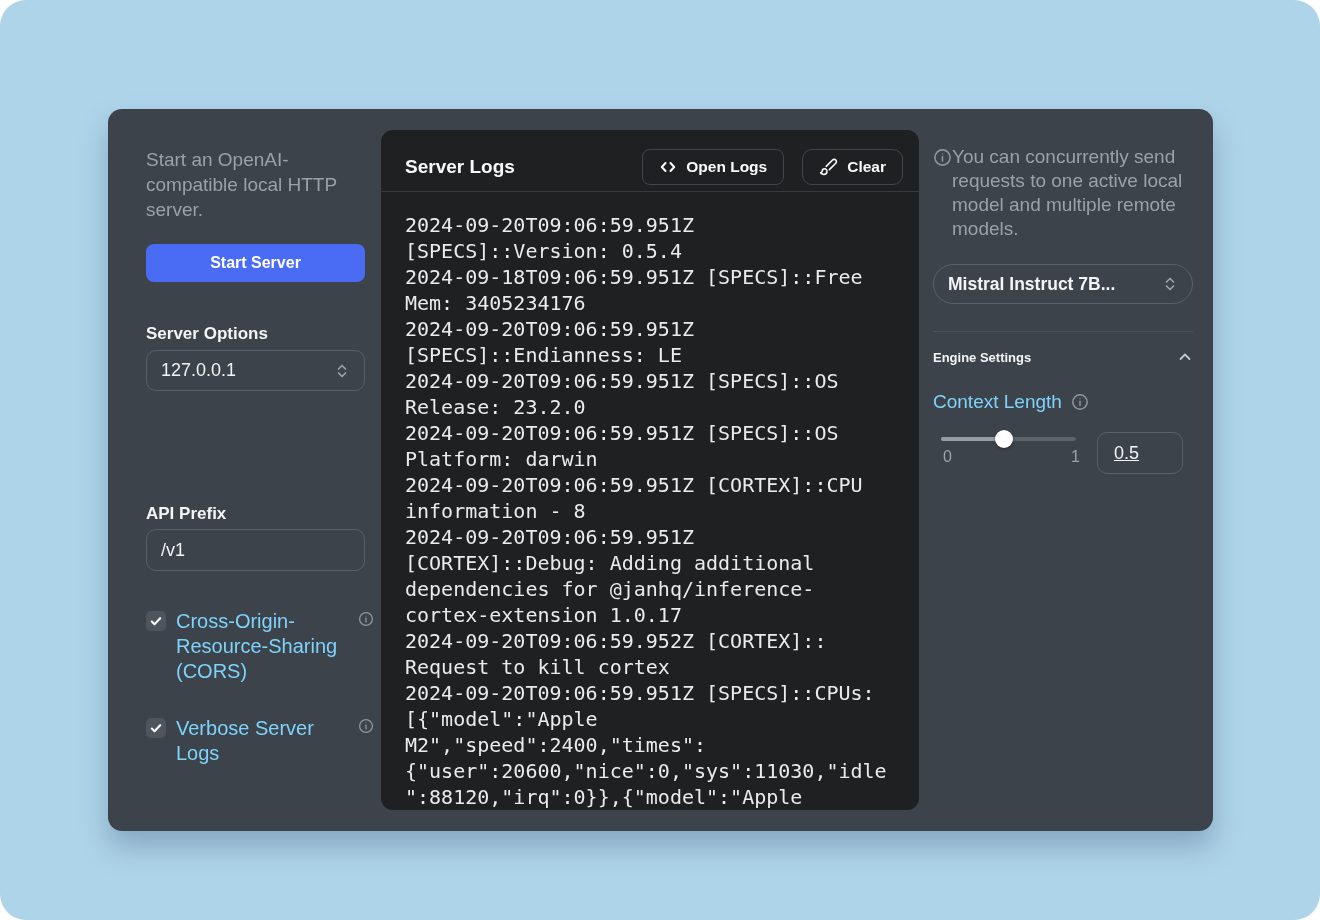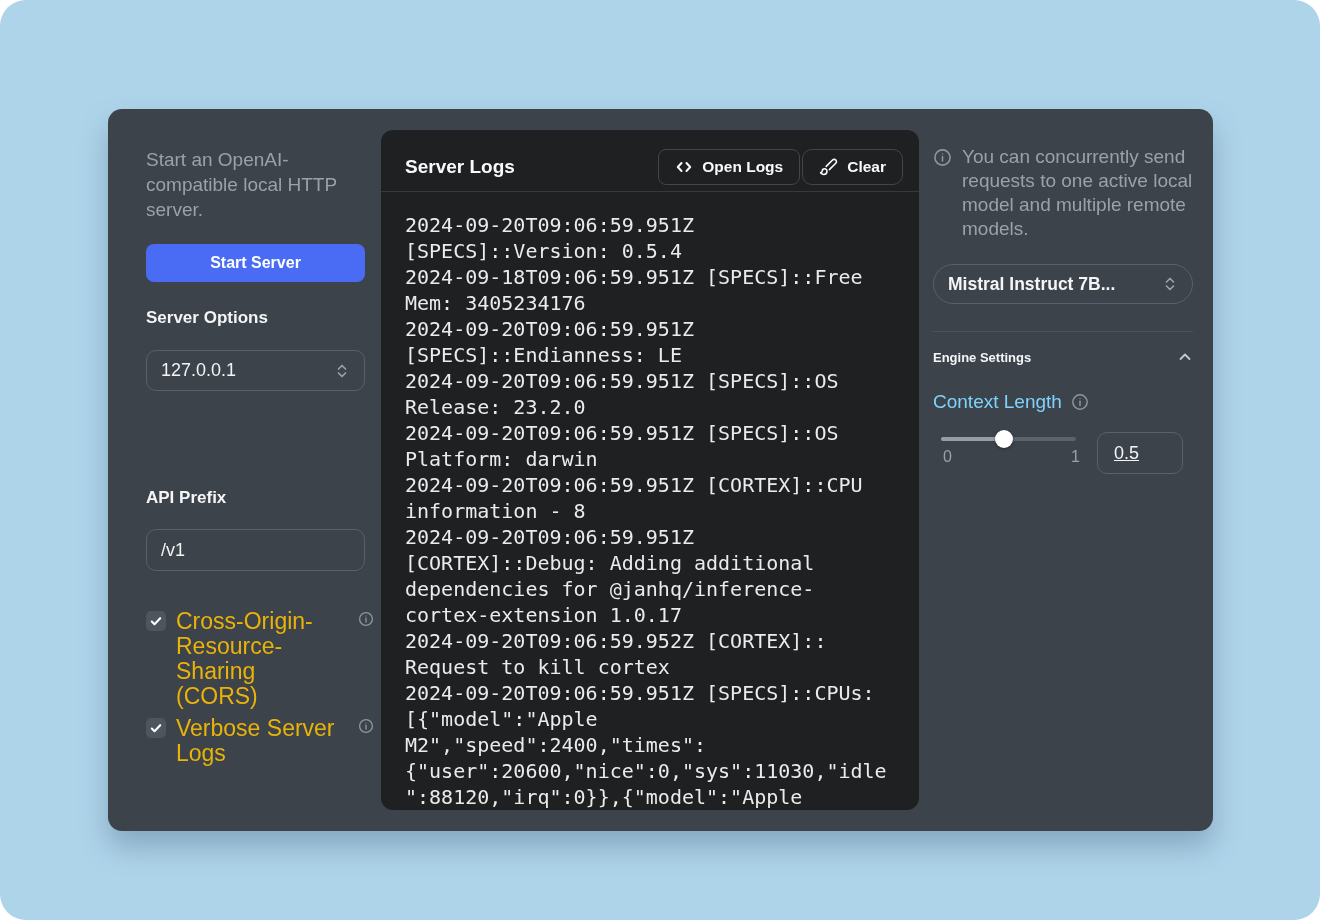--- a/index.html
+++ b/index.html
@@ -11,57 +11,57 @@
   .card { position:absolute; left:108px; top:109px; width:1105px; height:722px;
           background:#3d434a; border-radius:14px;
           box-shadow:0 16px 28px rgba(70,100,125,0.38); }
 
   
   .sb-desc { position:absolute; left:38px; top:38px; width:230px;
              font-size:19px; line-height:25px; color:#9aa1a9; }
   .start-btn { position:absolute; left:38px; top:135px; width:219px; height:38px;
                background:#4a6cf5; border:none; border-radius:8px; color:#ffffff;
                font-size:16px; font-weight:700; font-family:inherit; cursor:pointer; }
-  .sb-h { position:absolute; left:38px; font-size:17px; font-weight:700; color:#f4f5f7; }
+  .sb-h { position:absolute; left:38px; font-size:17px; font-weight:700; color:#f4f5f7;margin-top:16px; }
   .h-options { top:199px; }
   .h-prefix  { top:379px; }
 
   .field { position:absolute; left:38px; width:219px; border:1px solid #5a6069;
            border-radius:10px; background:transparent; color:#f2f3f5; font-size:18px;
            font-family:inherit; display:flex; align-items:center; padding:0 14px; }
   .host-select  { top:241px; height:41px; justify-content:space-between; cursor:pointer; }
   .port-input   { top:298px; height:42px; }
   .prefix-input { top:420px; height:42px; }
 
   .chk-row { position:absolute; left:38px; width:228px; display:flex; align-items:flex-start; }
   .row-cors    { top:500px; }
   .row-verbose { top:607px; }
   .checkbox { width:20px; height:20px; border-radius:5px; background:#4f555d;
               flex:0 0 auto; margin-top:2px; display:flex; align-items:center;
               justify-content:center; cursor:pointer; }
-  .chk-label { margin-left:10px; width:166px; font-size:23px; line-height:25px; color:#eab308; }
+  .chk-label { margin-left:10px; width:166px; font-size:20px; line-height:25px; color:#7dd3fc; }
   .chk-info { margin-left:auto; margin-top:2px; }
 
   
   .logs { position:absolute; left:273px; top:21px; width:538px; height:680px;
           background:#1f2022; border-radius:12px; overflow:hidden; }
   .logs-header { height:62px; border-bottom:1px solid #38393c; display:flex;
                  align-items:center; padding:12px 16px 0 24px; }
   .logs-title { font-size:19px; font-weight:700; color:#fafafa; flex:1 1 auto; }
   .log-btn { height:36px; border:1px solid #44454a; border-radius:8px; background:transparent;
              color:#fafafa; font-size:15.5px; font-weight:700; font-family:inherit;
              display:flex; align-items:center; gap:9px; padding:0 16px; cursor:pointer; }
-  .log-btn + .log-btn { margin-left:2px;border-radius:10px; }
+  .log-btn + .log-btn { margin-left:18px;border-radius:10px; }
   .logs-body { padding:20px 28px 0 24px; font-family:"DejaVu Sans Mono", monospace;
                font-size:20px; line-height:26px; color:#ebebeb; }
   .logs-body div { overflow-wrap:break-word; }
 
   
   .info-row { position:absolute; left:825px; top:36px; width:266px; display:flex; }
-  .info-row .txt { margin-left:10px; font-size:19px; line-height:24px; color:#9aa1a9; width:234px; }
+  .info-row .txt { font-size:19px; line-height:24px; color:#9aa1a9; width:234px; }
   .model-select { position:absolute; left:825px; top:155px; width:260px; height:40px;
                   border:1px solid #5a6069; border-radius:20px; display:flex;
                   align-items:center; justify-content:space-between; padding:0 14px;
                   color:#f4f5f7; font-size:17.5px; font-weight:600; cursor:pointer; }
   .right-divider { position:absolute; left:825px; top:222px; width:260px; height:1px; background:#4b5159; }
   .engine-row { position:absolute; left:825px; top:240px; width:260px; display:flex;
                 align-items:center; justify-content:space-between; }
   .engine-title { font-size:13px; font-weight:700; color:#f4f5f7; }
   .ctx-row { position:absolute; left:825px; top:282px; display:flex; align-items:center; gap:9px; }
   .ctx-label { font-size:19px; color:#7dd3fc; }

